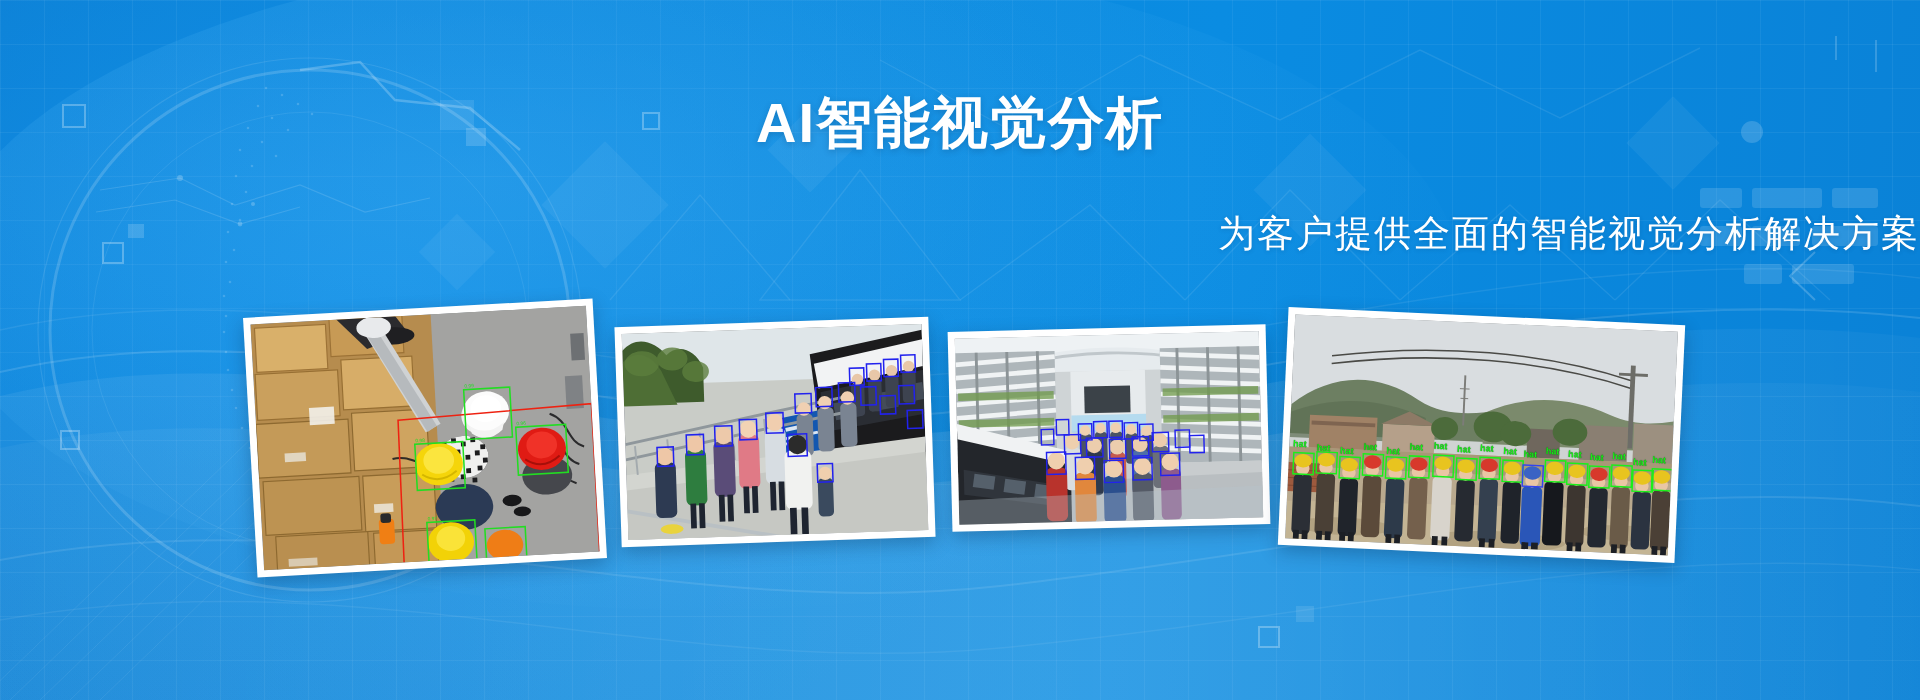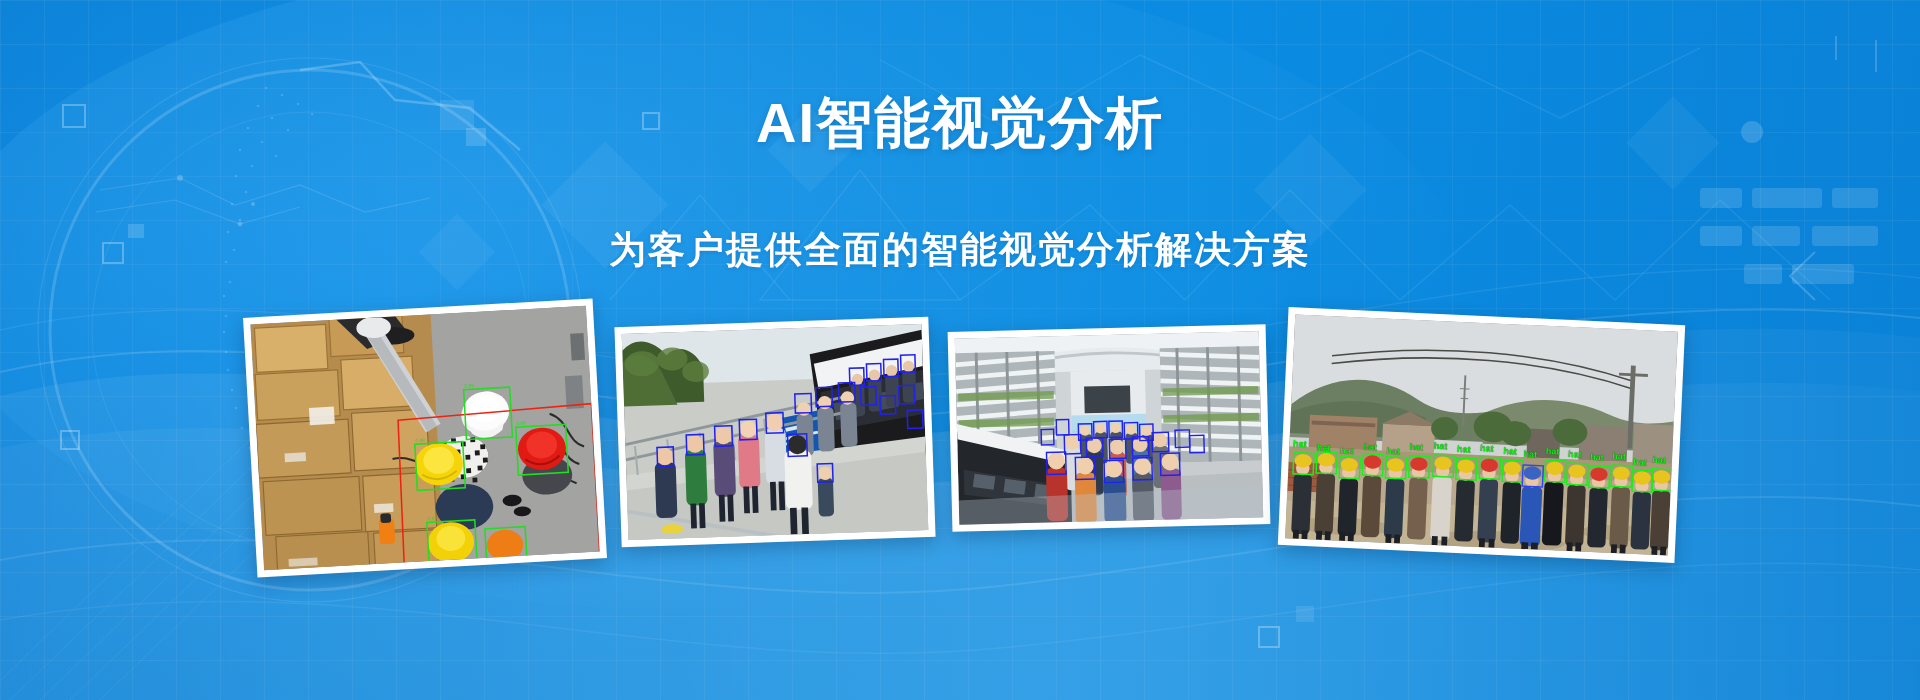--- a/index.html
+++ b/index.html
@@ -41,25 +41,25 @@
     position:absolute; top:95px; left:0; right:0;
     text-align:center;
     color:#ffffff;
     font-size:56px;
     font-weight:bold;
     letter-spacing:2px;
     line-height:1;
     text-shadow:0 2px 6px rgba(0,40,80,.22);
   }
   .subtitle {
-    position:absolute; top:231px; left:0; right:0;
-    text-align:center;
+    position:absolute; top:215px; left:0; right:0;
+    text-align:right;
     color:#ffffff;
     font-size:37px;
-    font-weight:bold;
+    font-weight:normal;
     letter-spacing:2px;
     line-height:1;
     text-shadow:0 1px 4px rgba(0,40,80,.18);
   }
 
   
   #gallery {
     position:absolute;
     top:300px; left:250px;
     width:1430px; height:290px;

